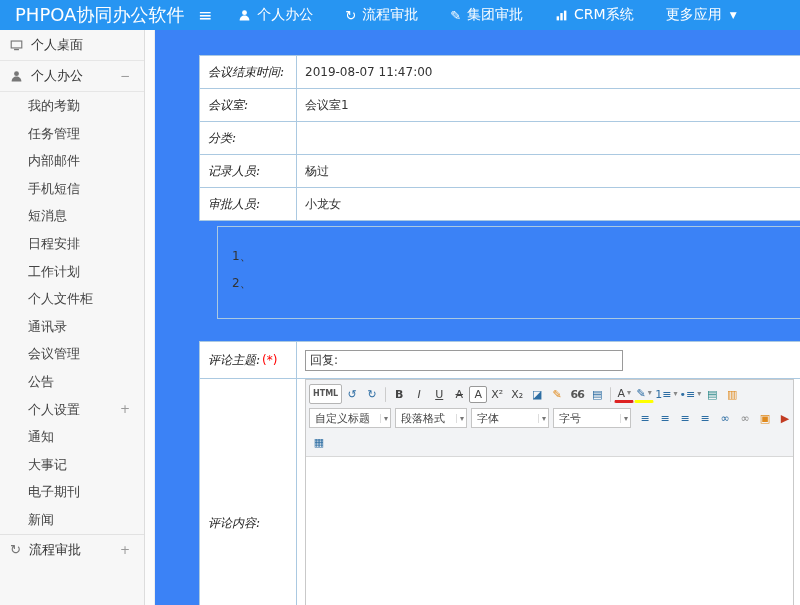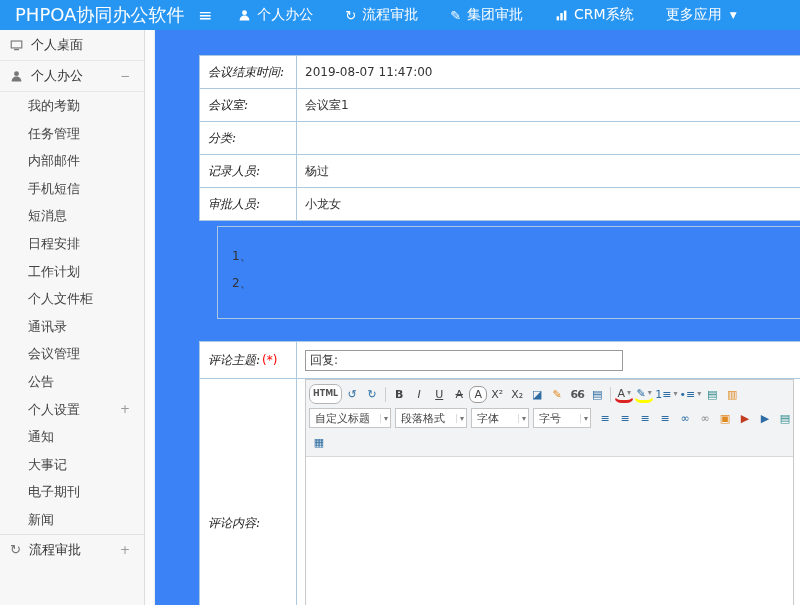--- a/index.html
+++ b/index.html
@@ -46,42 +46,42 @@
   .subject-input{width:318px;height:21px;border:1px solid #9a9a9a;font-size:12px;
     padding:2px 4px;font-family:inherit;color:#333;background:#fff}
   td.editor-cell{padding:4px 6px;vertical-align:top}
 
   
   .editor{width:489px;border:1px solid #c9c9c9;background:#fff}
   .toolbar{background:#f2f3f5;border-bottom:1px solid #d8d8d8;padding:2px 3px}
   .tb-row{display:flex;align-items:center;height:24px}
   .tb-group{display:flex;align-items:center}
   .tb-btn{min-width:20px;height:20px;display:inline-flex;align-items:center;justify-content:center;
-    font-size:11px;color:#444;cursor:pointer;border:1px solid transparent;border-radius:7px;
+    font-size:11px;color:#444;cursor:pointer;border:1px solid transparent;border-radius:2px;
     line-height:1;white-space:nowrap}
   .tb-text{border:1px solid #b5b5b5;background:#fff;padding:0 3px;font-size:8px;font-weight:bold;color:#555;min-width:28px}
   .bold{font-weight:bold}
   .italic{font-style:italic}
   .underline{text-decoration:underline}
   .strike{text-decoration:line-through}
   .boxed{border:1px solid #999;background:#fff;min-width:18px;height:17px}
   .blue{color:#2d6da3}
   .orange{color:#e08a1e}
   .red{color:#c23b22}
   .teal{color:#2e8b8b}
   .gray{color:#8a8a8a}
   .quote{font-weight:bold;color:#555;letter-spacing:-1px}
   .color-a{border-bottom:3px solid #d22;height:17px}
   .color-pen{border-bottom:3px solid #ff0;height:17px;color:#2d6da3}
   .drop::after{content:"▾";font-size:8px;color:#888;margin-left:2px}
   .sep{width:1px;min-width:1px;height:15px;background:#ccc;border:none;margin:0 3px;padding:0}
   .dd{height:20px;border:1px solid #c5c5c5;background:#fff;display:inline-flex;align-items:center;
     justify-content:space-between;font-size:11px;color:#444;padding:0 2px 0 5px;margin-right:4px;cursor:pointer;white-space:nowrap;overflow:hidden}
   .dd::after{content:"▾";font-size:8px;color:#777;margin-left:4px;border-left:1px solid #ddd;padding-left:3px}
-  .w78{width:82px}.w70{width:72px}.w58{width:58px}
+  .w78{width:82px}.w70{width:72px}.w58{width:78px}
   .editor-body{height:200px;background:#fff;cursor:text}
 </style>
 </head>
 <body>
 
 <header class="topbar">
   <div class="brand">PHPOA协同办公软件</div>
   <div class="hamburger">≡</div>
   <nav class="topnav">
     <div class="nav-item">

